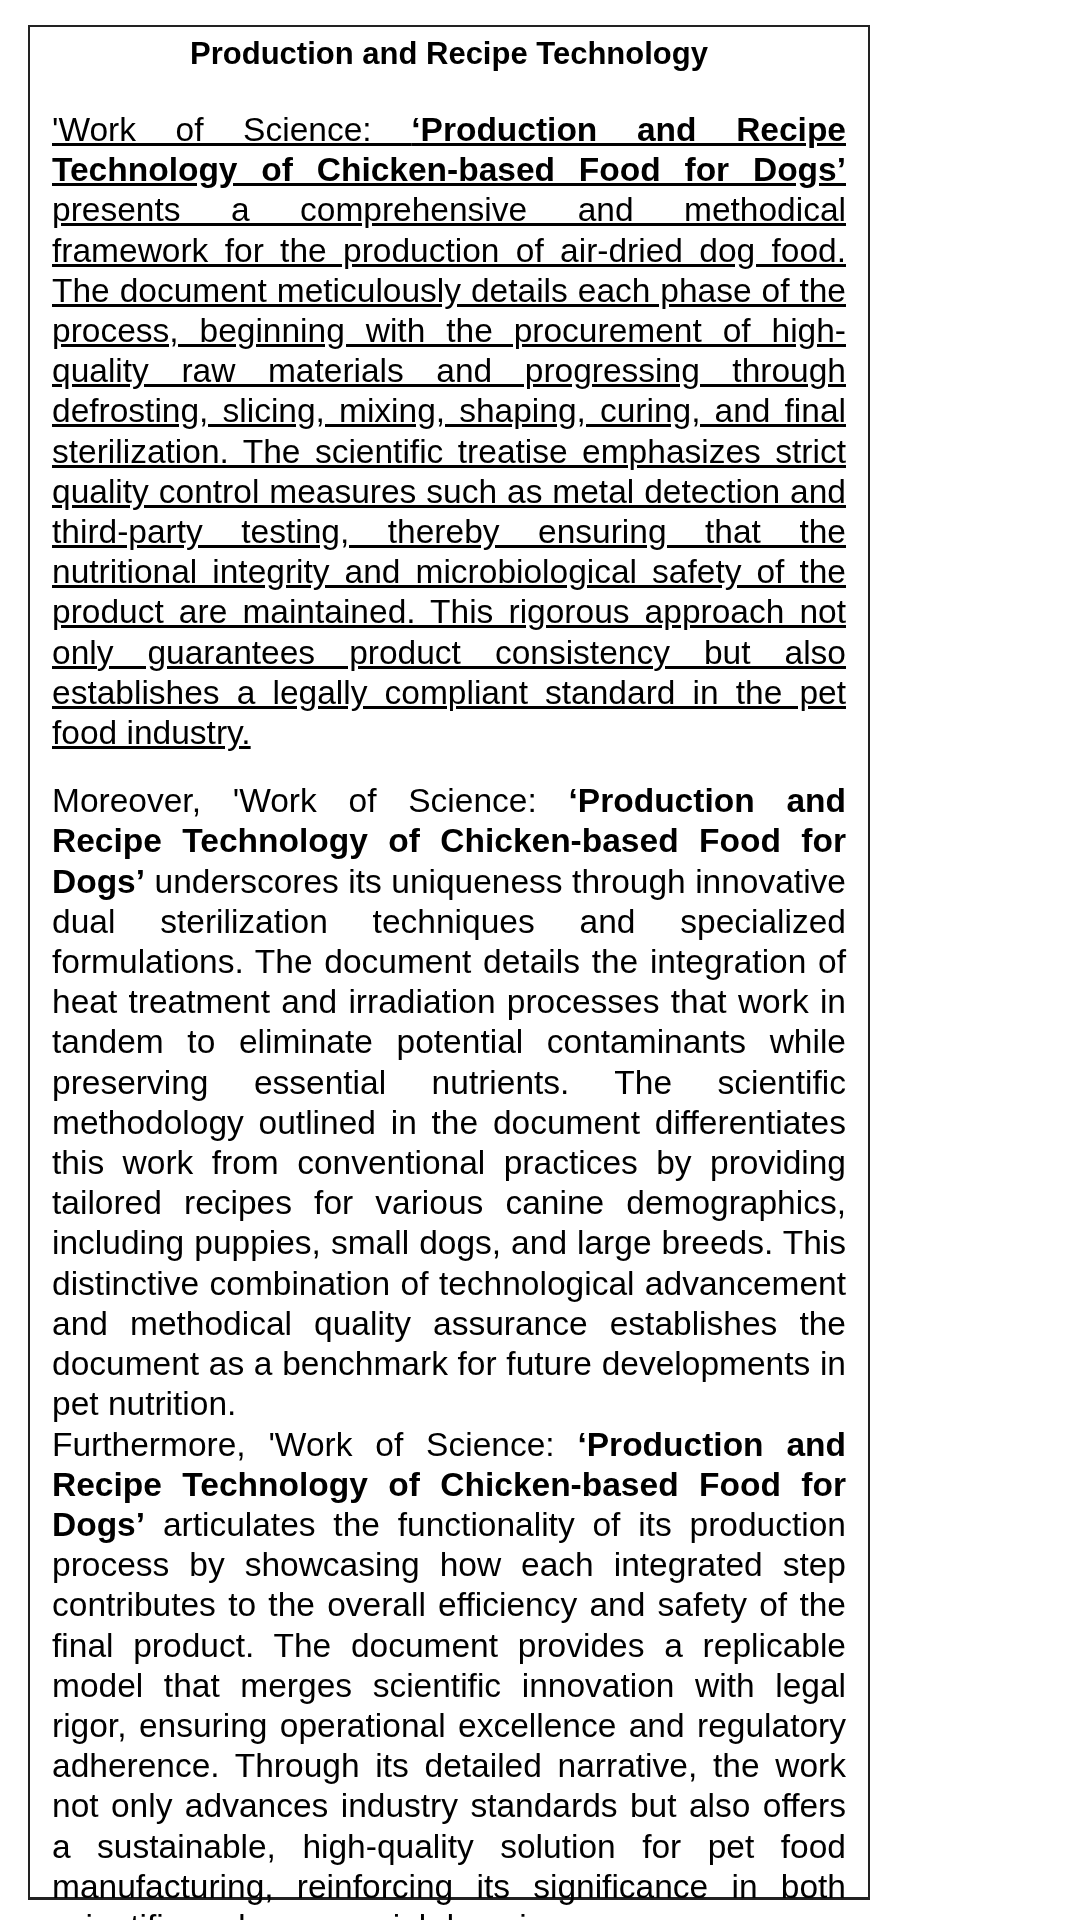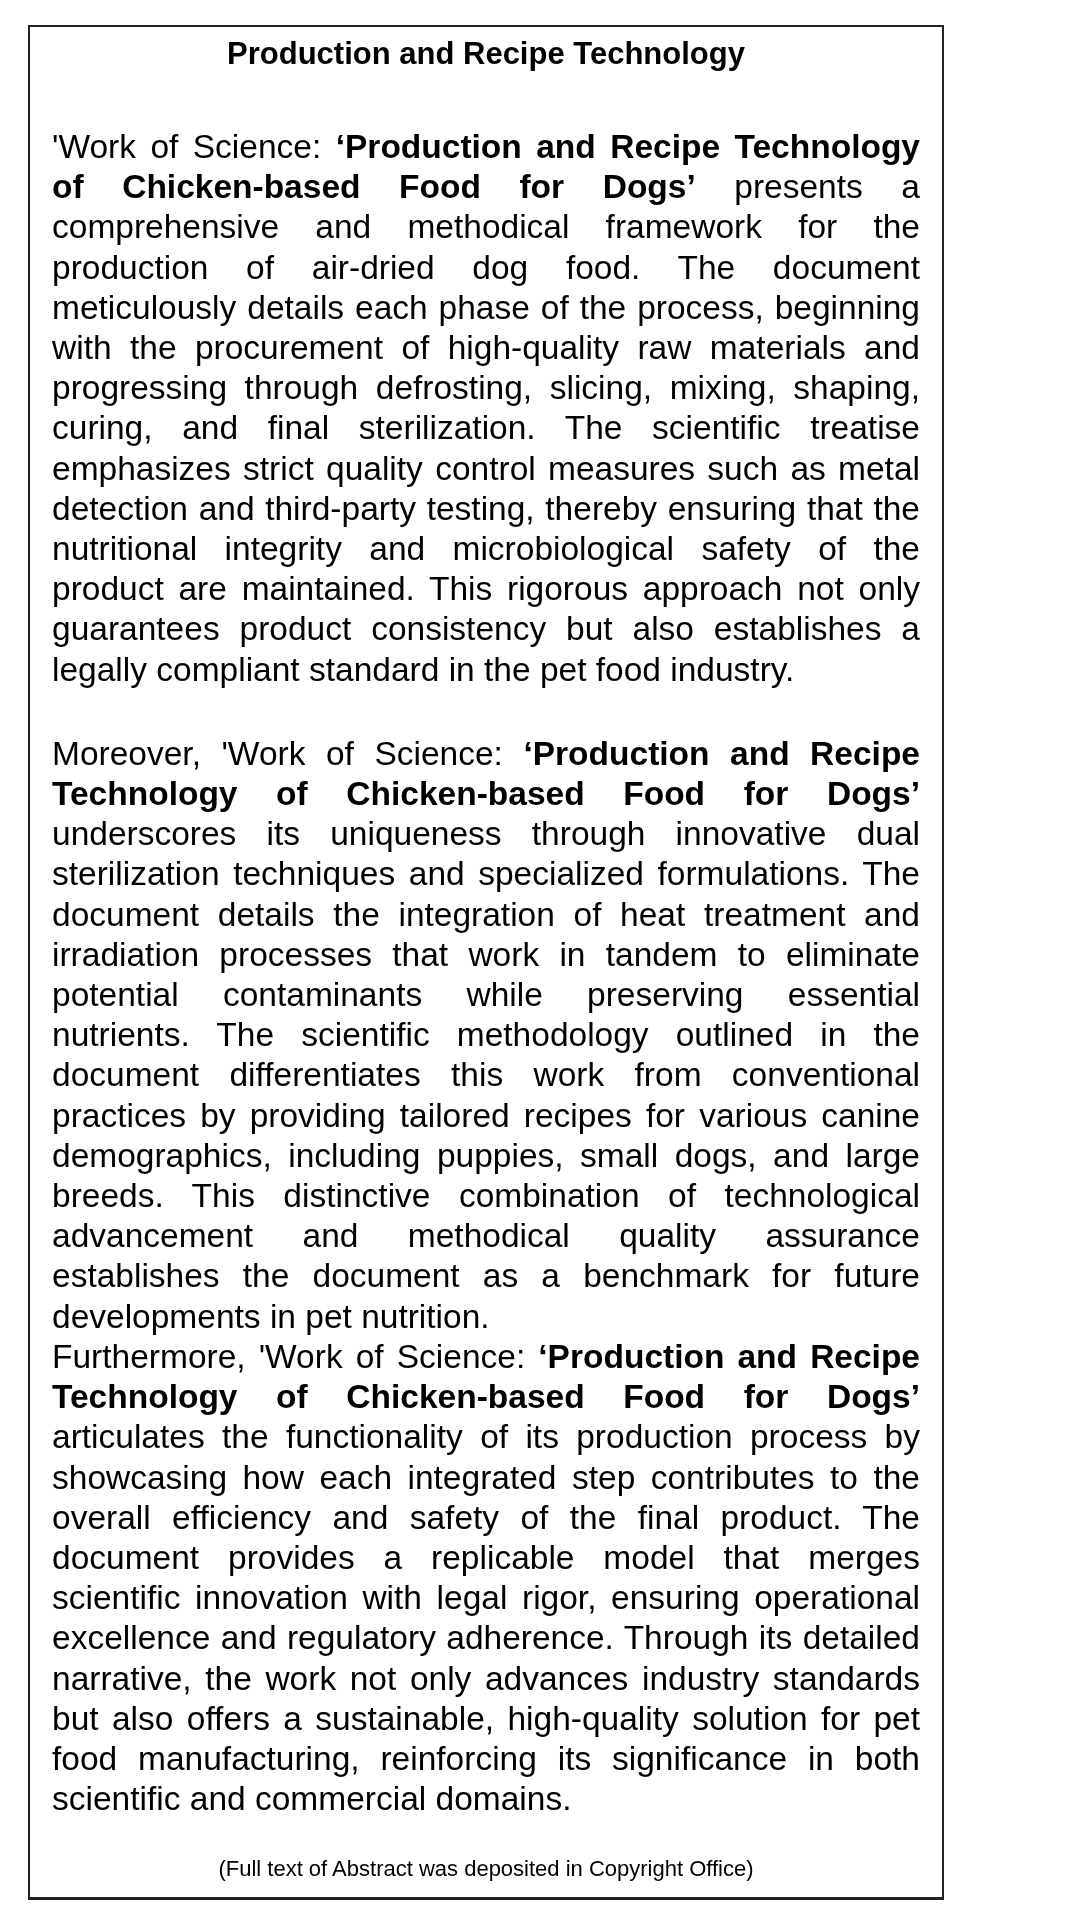--- a/index.html
+++ b/index.html
@@ -1,34 +1,34 @@
 <!DOCTYPE html>
 <html><head>
 <meta charset="utf-8">
 <style>
   html, body { margin: 0; padding: 0; background: #ffffff; }
   body { width: 1072px; height: 1920px; position: relative; overflow: hidden; }
   .box {
-    position: absolute; left: 28px; top: 25px; width: 916px; height: 1875px;
+    position: absolute; left: 28px; top: 25px; width: 842px; height: 1875px;
     border: 2px solid #222222; box-sizing: border-box;
     border-bottom-width: 3px; border-right-width: 2px;
   }
   .inner { position: absolute; left: 22px; right: 22px; top: 0; }
   .title {
     font-family: "Liberation Sans", sans-serif; font-weight: bold;
     font-size: 31px; line-height: 37px; text-align: center; color: #000;
     margin-top: 8px;
   }
   .para {
     font-family: "Liberation Sans", sans-serif; font-size: 33.5px;
     line-height: 40.2px; color: #000; text-align: justify; margin: 0;
   }
   .para b { font-weight: bold; }
-  .p1 { margin-top: 55px; }
-  .p2 { margin-top: 44px; }
+  .p1 { margin-top: 38px; text-decoration: underline; }
+  .p2 { margin-top: 28px; }
   .p3 { }
   .footer {
     font-family: "Liberation Sans", sans-serif; font-size: 22px;
     line-height: 40px; text-align: center; color: #000; margin-top: 30px;
   }
 </style>
 </head>
 <body>
 
 <div class="box">

